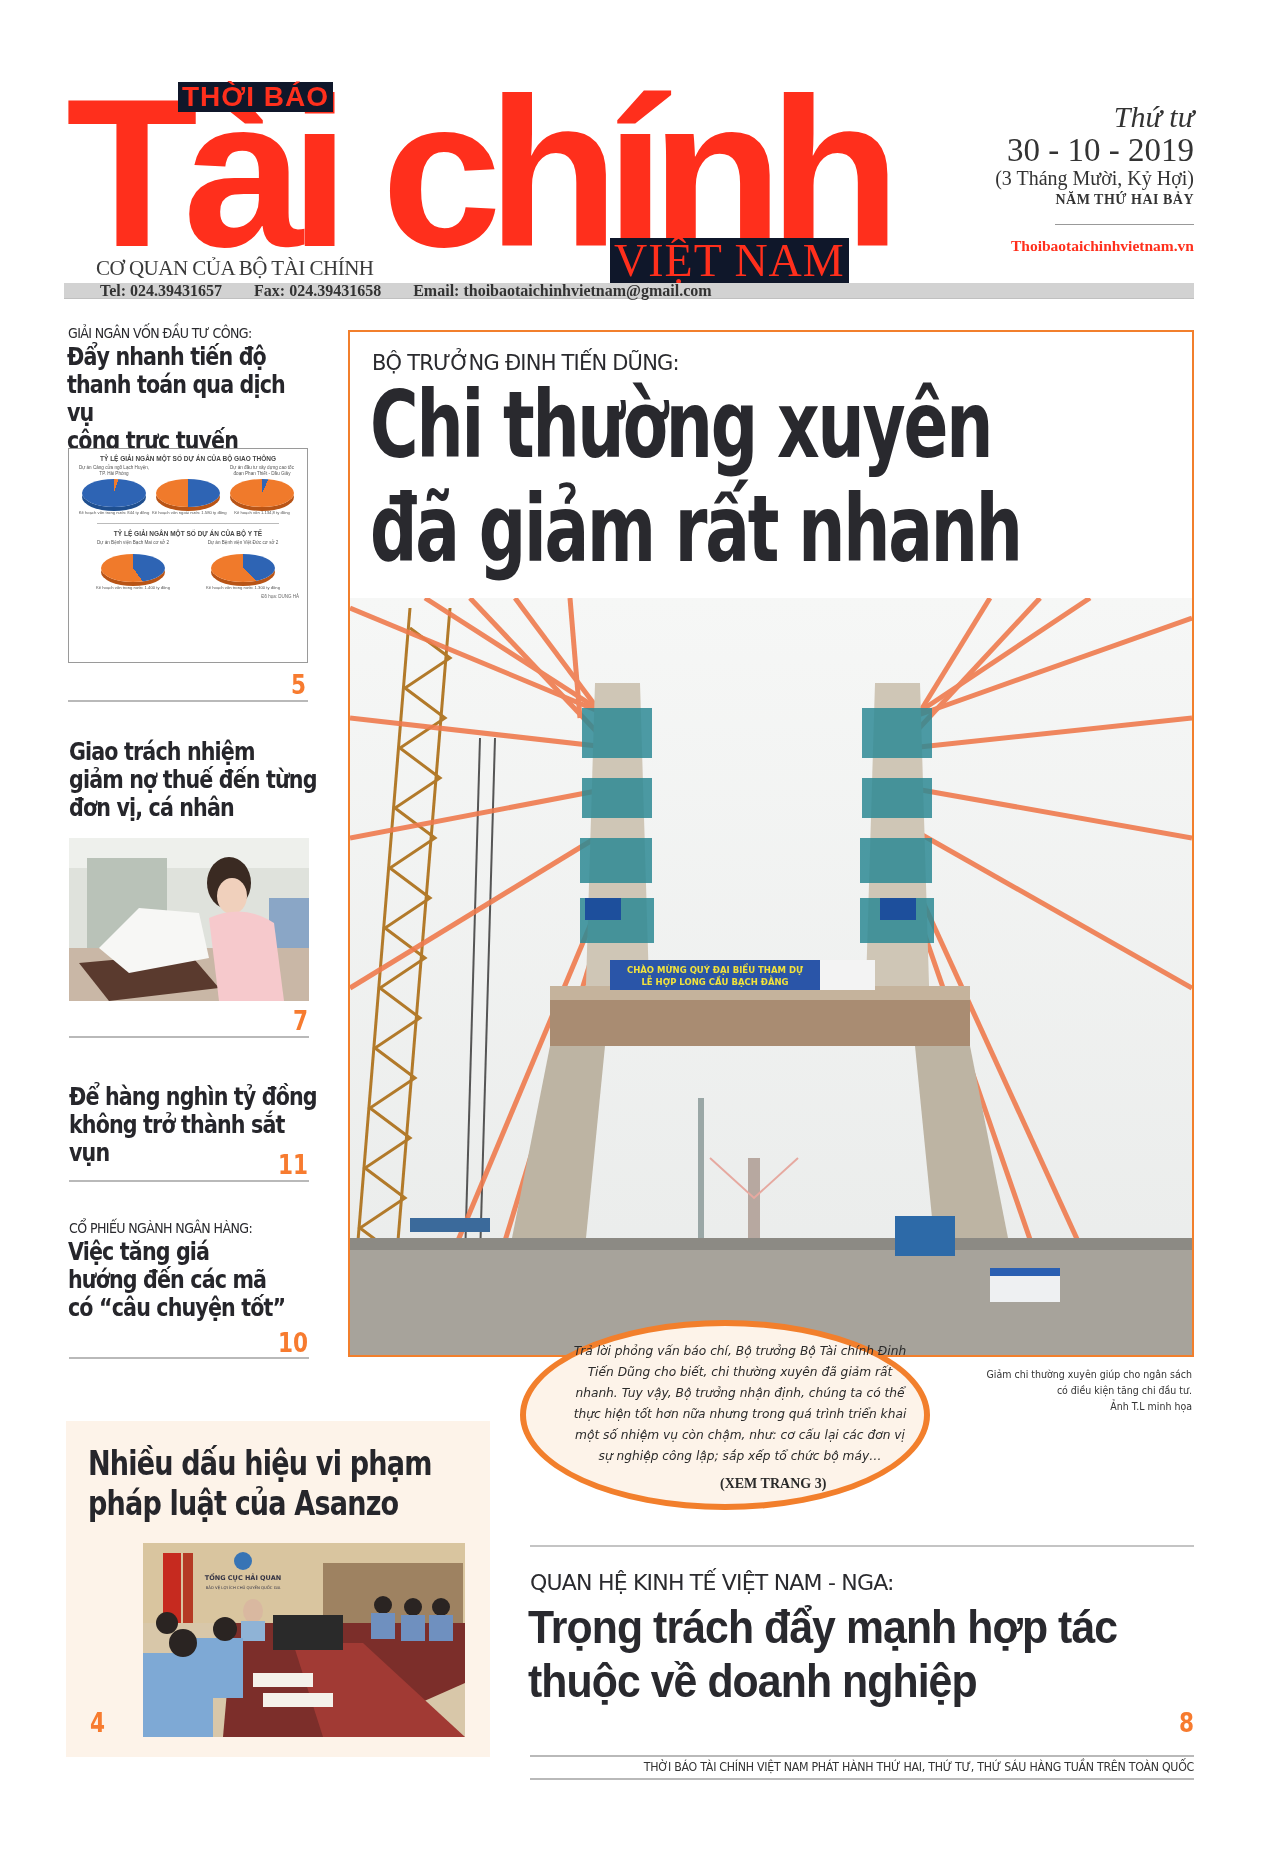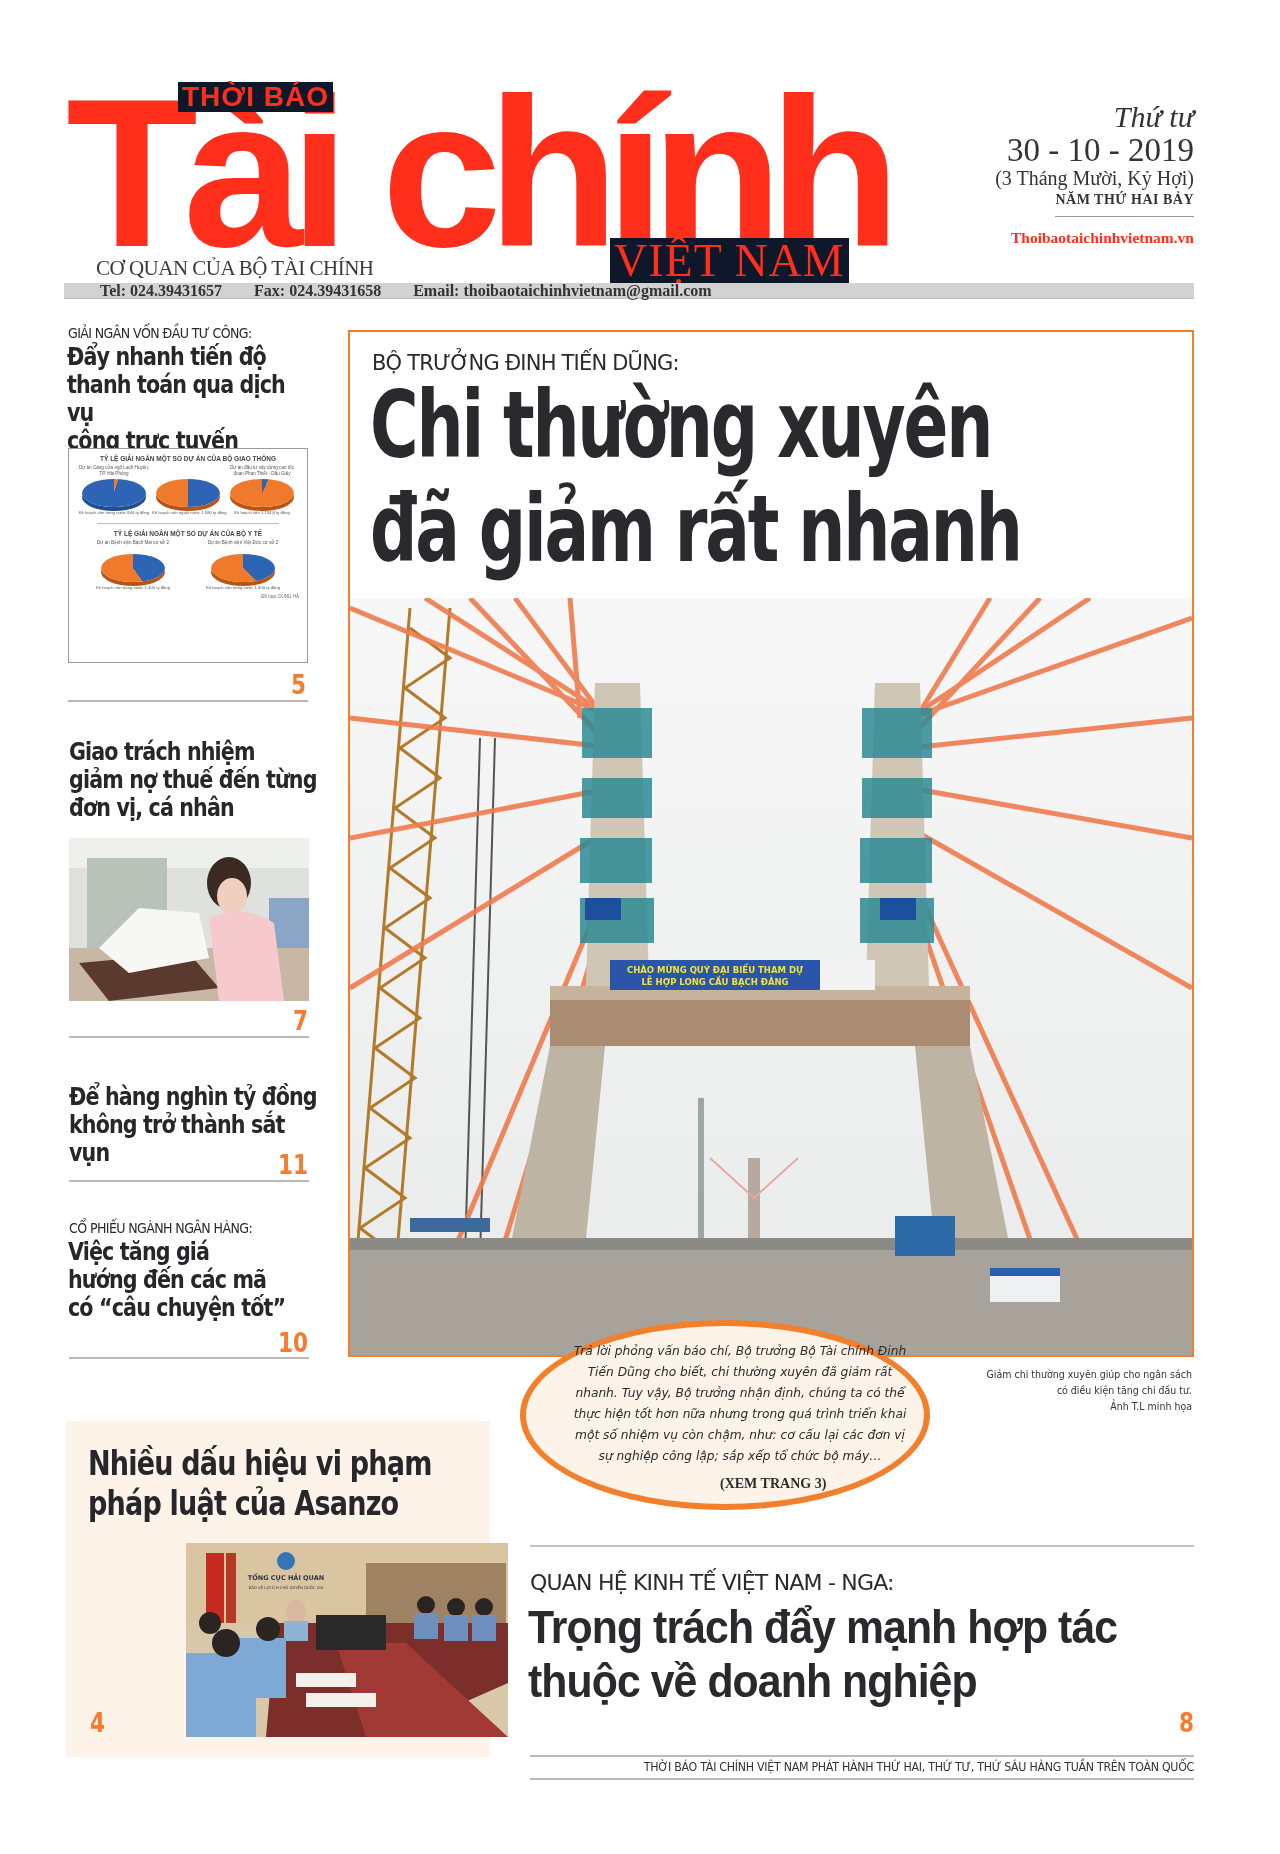--- a/index.html
+++ b/index.html
@@ -35,21 +35,21 @@
     display: flex; align-items: center; padding-left: 36px; gap: 32px;
   }
   .issue-box { left: 900px; top: 100px; width: 294px; text-align: right; font-family: "Liberation Serif", serif; color: #333; }
   .issue-line1 { font-size: 28px; line-height: 34px; }
   .issue-no { color: #ff2f1c; font-weight: bold; font-size: 32px; }
   .issue-sub { font-size: 16px; }
   .issue-day { font-size: 30px; font-style: italic; line-height: 34px; }
   .issue-date { font-size: 33px; line-height: 32px; }
   .issue-lunar { font-size: 20px; line-height: 24px; }
   .issue-year { font-size: 14px; font-weight: bold; line-height: 20px; display: inline-block;
-    border-bottom: 1px solid #999; padding-bottom: 6px; letter-spacing: 0.5px; }
+    border-bottom: 1px solid #999; padding-bottom: 14px; letter-spacing: 0.5px; }
   .issue-web { font-size: 15.5px; font-weight: bold; color: #ff2f1c; line-height: 24px; margin-top: 9px; }
 
   
   .kicker { font-family: "DejaVu Sans", sans-serif; font-size: 14px; color: #2a2a2e; letter-spacing: -0.6px; white-space: nowrap; font-stretch: condensed; }
   .hl { font-family: "DejaVu Sans", sans-serif; font-weight: bold; color: #26262b; letter-spacing: -1px; transform-origin: left top; }
   .hl-side { font-size: 24px; line-height: 28px; transform: scaleX(0.86); width: 290px; }
   .page-no { font-family: "DejaVu Sans", sans-serif; font-weight: bold; color: #f77b2f; font-size: 27px; line-height: 30px; transform: scaleX(0.8); transform-origin: right top; text-align: right; }
   .rule { height: 2px; background: #b9b9b9; }
 
   .chart-thumb { left: 68px; top: 448px; width: 240px; height: 215px; border: 1px solid #9a9a9a; background: #fff; padding: 6px 8px; }
@@ -77,21 +77,21 @@
   .lead-text { left: 555px; top: 1340px; width: 370px; font-family: "DejaVu Sans", sans-serif; font-style: italic;
     font-size: 13px; line-height: 21px; text-align: center; color: #2b2b2b; transform: scaleX(0.94); transform-origin: center top; }
   .lead-more { left: 720px; top: 1476px; font-family: "Liberation Serif", serif; font-weight: bold; font-size: 14px; color: #2b2b2b; }
 
   .caption { left: 958px; top: 1366px; width: 234px; text-align: right; font-family: "DejaVu Sans", sans-serif;
     font-size: 10.5px; line-height: 16px; color: #333; transform: scaleX(0.9); transform-origin: right top; }
 
   
   .asanzo-box { left: 66px; top: 1421px; width: 424px; height: 336px; background: #fdf3e9; }
   .hl-asanzo { left: 88px; top: 1444px; font-size: 33px; line-height: 40px; transform: scaleX(0.82); width: 480px; }
-  .asanzo-photo { left: 143px; top: 1543px; width: 322px; height: 194px; overflow: hidden; background: #fde047; margin-left: 43px; }
+  .asanzo-photo { left: 143px; top: 1543px; width: 322px; height: 194px; overflow: hidden; background: #fde047; }
 
   .bottom-rule-top { left: 530px; top: 1545px; width: 664px; height: 2px; background: #c4c4c4; }
   .kicker-nga { left: 530px; top: 1570px; font-family: "DejaVu Sans", sans-serif; font-size: 22px; letter-spacing: -0.8px; color: #2a2a2e; white-space: nowrap; }
   .hl-nga { left: 528px; top: 1600px; font-family: "Liberation Sans", sans-serif; font-weight: bold; color: #29292e;
     font-size: 46px; line-height: 54px; letter-spacing: -1px; white-space: nowrap; transform: scaleX(0.93); transform-origin: left top; }
   .footer-rule1 { left: 530px; top: 1755px; width: 664px; height: 2px; background: #b9b9b9; }
   .footer-text { left: 530px; top: 1760px; width: 664px; text-align: right; font-family: "DejaVu Sans", sans-serif;
     font-size: 12px; color: #333; letter-spacing: -0.3px; white-space: nowrap; transform: scaleX(0.92); transform-origin: right top; }
   .footer-rule2 { left: 530px; top: 1778px; width: 664px; height: 2px; background: #b9b9b9; }
 </style>

